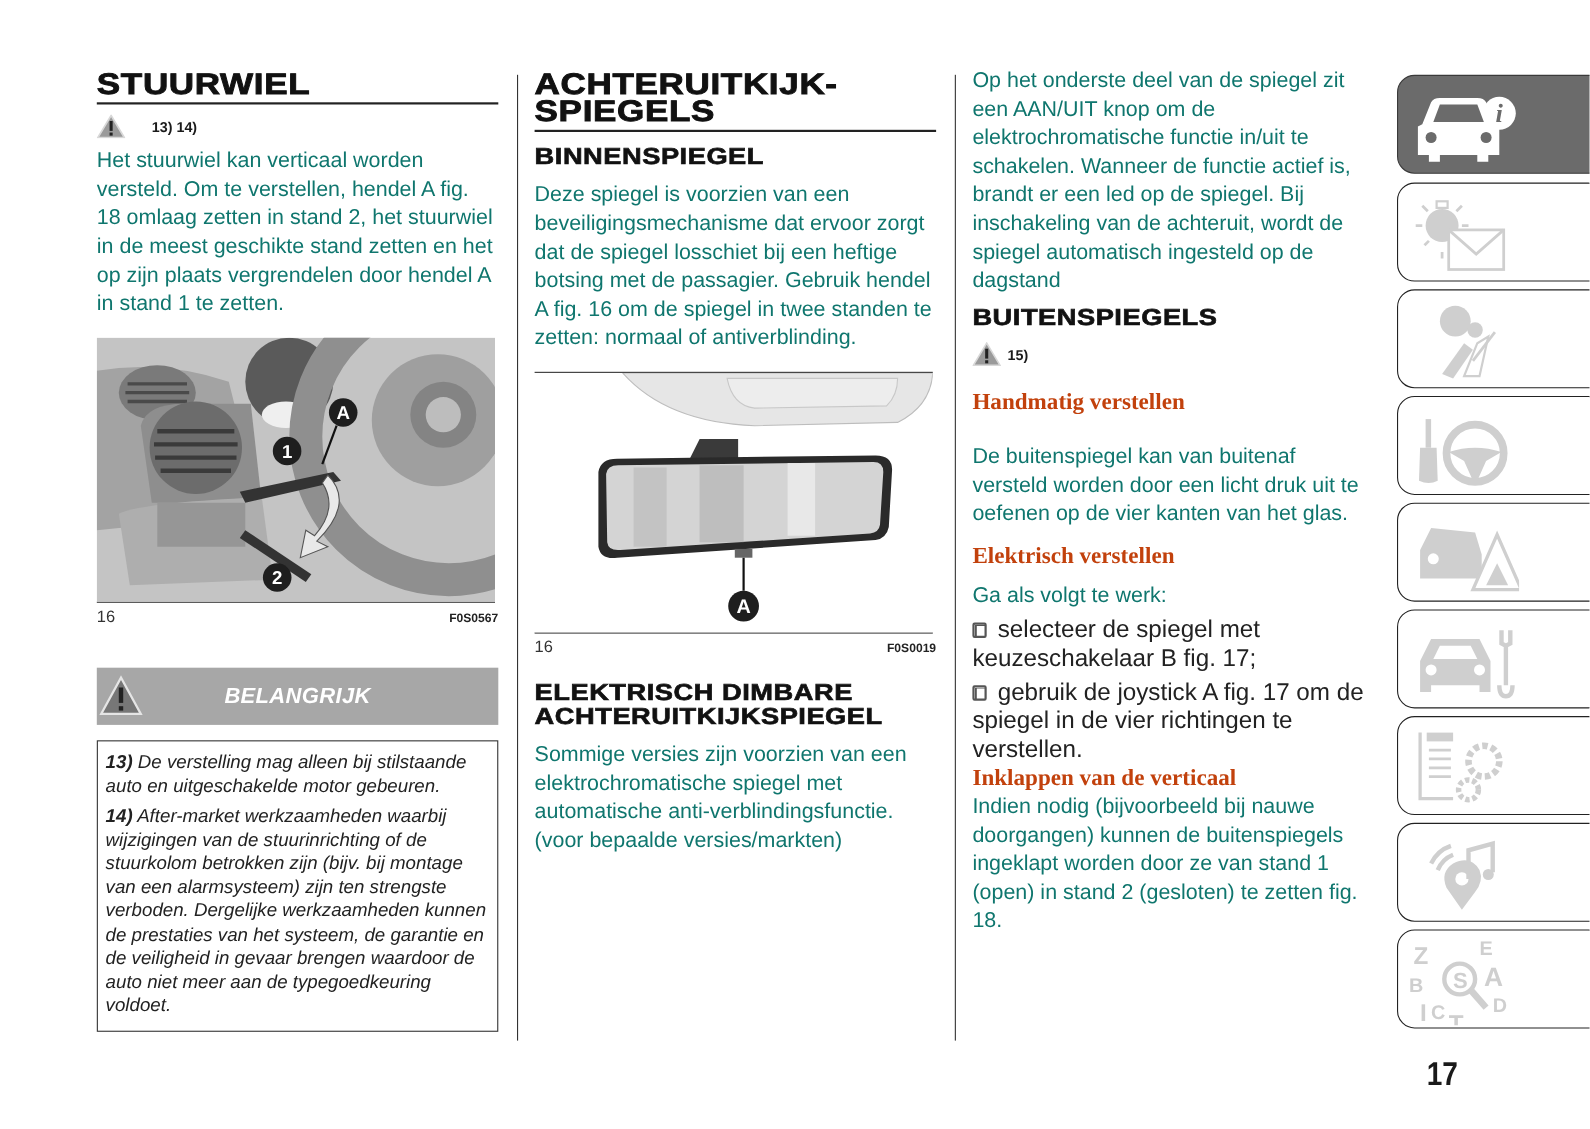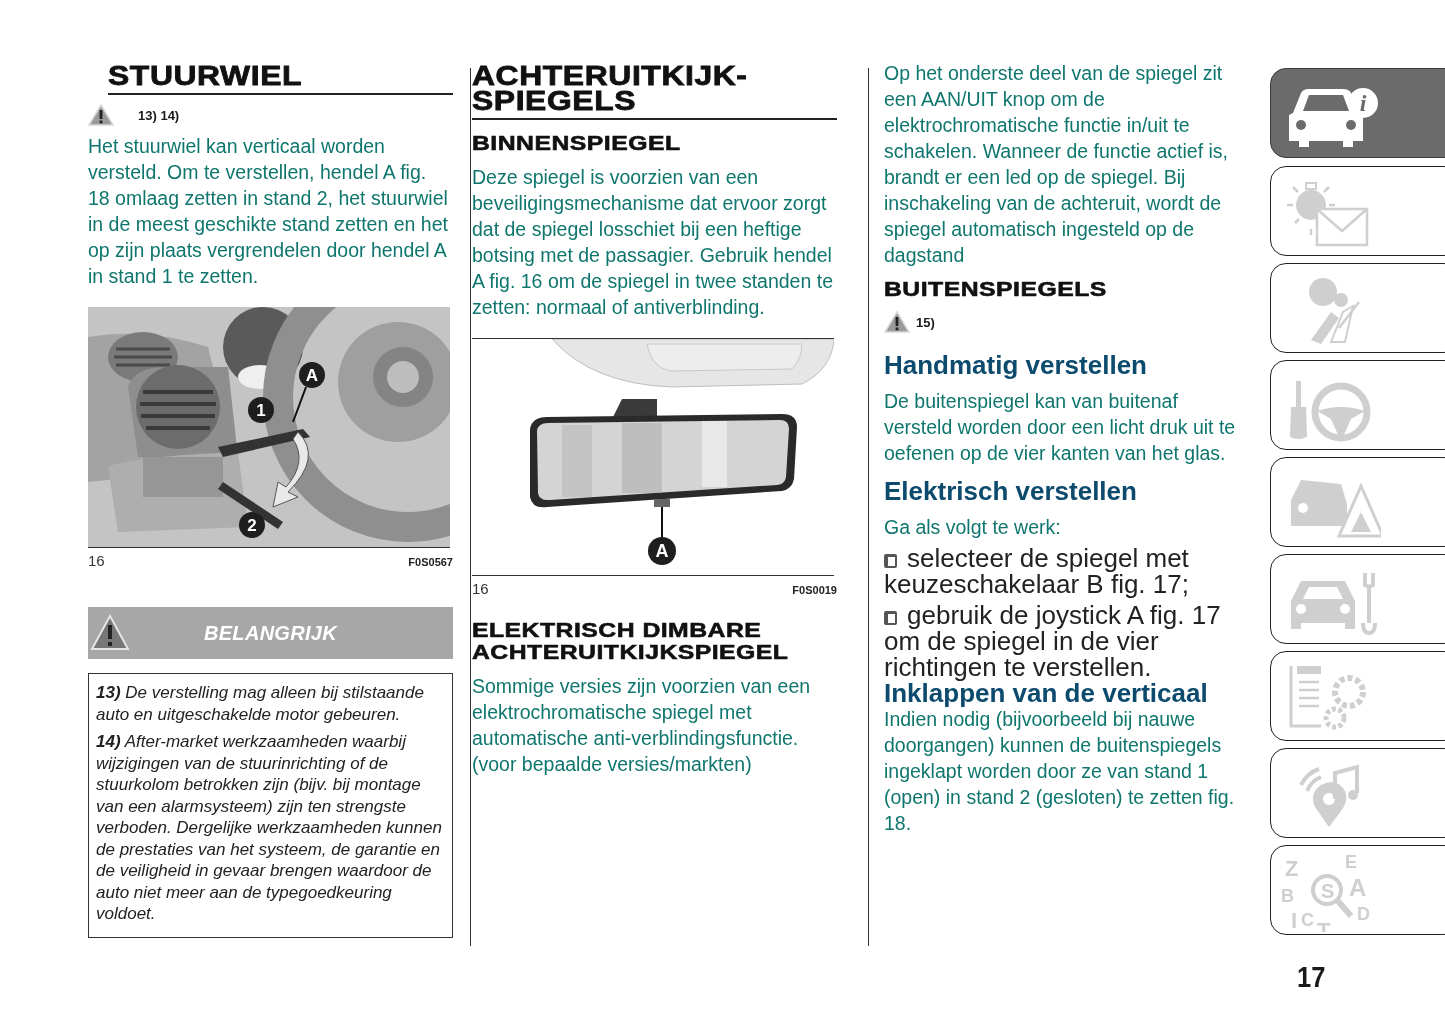--- a/index.html
+++ b/index.html
@@ -1,59 +1,59 @@
 <!DOCTYPE html>
 <html><head>
 <meta charset="utf-8">
 <style>
   html, body { margin:0; padding:0; background:#ffffff; }
   body { width:1445px; height:1026px; position:relative; overflow:hidden;
          font-family:"Liberation Sans", "DejaVu Sans", sans-serif; color:#1a1a1a; }
   .col { position:absolute; top:60px; }
   .col1 { left:88px; width:365px; }
-  .col2 { left:472px; width:365px; }
+  .col2 { left:486px; width:365px; }
   .col3 { left:884px; width:365px; }
   .vrule { position:absolute; width:1px; background:#333; top:68px; height:878px; }
   .h1 { font-family:"Liberation Sans", sans-serif; font-weight:900; font-size:27px; line-height:25px;
         letter-spacing:0.5px; transform:scaleX(1.18); transform-origin:left; margin:0;
         -webkit-text-stroke:0.8px #111; color:#111; }
   .h1-rule { border-bottom:2.5px solid #222; padding-bottom:4px; }
   .h2 { font-weight:900; font-size:21px; line-height:22px; letter-spacing:0.4px; color:#111;
         transform:scaleX(1.18); transform-origin:left; -webkit-text-stroke:0.6px #111; margin:0; }
   .body { font-size:19.5px; line-height:26px; color:#0f766e; margin:0; }
-  .bold-h { font-weight:bold; font-size:26px; line-height:26px; color:#0c4a6e; margin:0; }
+  .bold-h { font-weight:bold; font-size:21px; line-height:26px; color:#c2410c; margin:0;font-family:Liberation Serif, serif; }
   .warnref { display:flex; align-items:center; gap:6px; height:28px; font-size:13px; font-weight:bold; }
   .tri { width:26px; height:22px; position:relative; }
   .figure { position:relative; }
   .figcap { display:flex; justify-content:space-between; align-items:baseline; margin-top:4px; }
   .fignum { font-size:15px; color:#333; }
   .figcode { font-size:11px; font-weight:bold; color:#222; }
   .important-bar { background:#a7a7a7; height:52px; position:relative; display:flex; align-items:center; justify-content:center; }
   .important-label { color:#fff; font-weight:bold; font-style:italic; font-size:20px; letter-spacing:0.3px; }
   .notes-box { border:1.5px solid #333; margin-top:14px; padding:8px 7px 12px 7px; }
   .note { font-style:italic; font-size:17px; line-height:21.5px; color:#222; margin:0 0 6px 0; }
   .note b { font-weight:bold; }
-  .bullet { font-size:26px; line-height:26px; color:#222; margin:0; }
+  .bullet { font-size:22px; line-height:26px; color:#222; margin:0; }
   .chk { display:inline-block; width:13px; height:14px; border:2px solid #555; border-radius:2px;
          box-shadow:2px 1px 0 #555 inset; vertical-align:-1px; margin-right:10px; box-sizing:border-box; }
   .tab { position:absolute; left:1270px; width:190px; height:90px; border:1.5px solid #222;
          border-radius:16px; background:#fff; box-sizing:border-box; }
   .tab.active { background:#6b6b6b; border-color:#3a3a3a; }
   .tab svg { position:absolute; left:10px; top:6px; }
   .pagenum { position:absolute; left:1297px; top:960px; font-weight:900; font-size:30px; color:#1a1a1a;
              transform:scaleX(0.85); transform-origin:left; }
 </style>
 </head>
 <body>
 
 <div class="vrule" style="left:470px;"></div>
 <div class="vrule" style="left:868px;"></div>
 
 <div class="col col1">
-  <div class="h1-rule" style="padding-top:4px;margin-left:20px;">
+  <div class="h1-rule" style="padding-top:4px;">
     <h1 class="h1">STUURWIEL</h1>
   </div>
   <div class="warnref" style="margin-top:6px;gap:24px;">
     <svg class="tri" viewBox="0 0 26 22">
       <path d="M13 1 L25 21 L1 21 Z" fill="#9a9a9a" stroke="#d8d8d8" stroke-width="1.5"></path>
       <rect x="11.6" y="6" width="2.8" height="9" fill="#222"></rect>
       <rect x="11.6" y="16.5" width="2.8" height="2.8" fill="#222"></rect>
     </svg>
     <span>13) 14)</span>
   </div>
@@ -160,21 +160,21 @@
   <h2 class="h2" style="margin-top:10px;">BUITENSPIEGELS</h2>
   <div class="warnref" style="margin-top:8px;">
     <svg class="tri" viewBox="0 0 26 22">
       <path d="M13 1 L25 21 L1 21 Z" fill="#9a9a9a" stroke="#d8d8d8" stroke-width="1.5"></path>
       <rect x="11.6" y="6" width="2.8" height="9" fill="#222"></rect>
       <rect x="11.6" y="16.5" width="2.8" height="2.8" fill="#222"></rect>
     </svg>
     <span>15)</span>
   </div>
   <p class="bold-h" style="margin-top:16px;">Handmatig verstellen</p>
-  <p class="body" style="margin-top:10px;">De buitenspiegel kan van buitenaf versteld worden door een licht druk uit te oefenen op de vier kanten van het glas.</p>
+  <p class="body" style="margin-top:24px;">De buitenspiegel kan van buitenaf versteld worden door een licht druk uit te oefenen op de vier kanten van het glas.</p>
   <p class="bold-h" style="margin-top:12px;">Elektrisch verstellen</p>
   <p class="body" style="margin-top:10px;">Ga als volgt te werk:</p>
   <p class="bullet" style="margin-top:5px;"><span class="chk"></span><span>selecteer de spiegel met keuzeschakelaar B fig. 17;</span></p>
   <p class="bullet" style="margin-top:5px;"><span class="chk"></span><span>gebruik de joystick A fig. 17 om de spiegel in de vier richtingen te verstellen.</span></p>
   <p class="bold-h">Inklappen van de verticaal</p>
   <p class="body">Indien nodig (bijvoorbeeld bij nauwe doorgangen) kunnen de buitenspiegels ingeklapt worden door ze van stand 1 (open) in stand 2 (gesloten) te zetten fig. 18.</p>
 </div>
 
 <div class="tab active" style="top:68px;">
   <svg width="100" height="80" viewBox="0 0 100 80">

